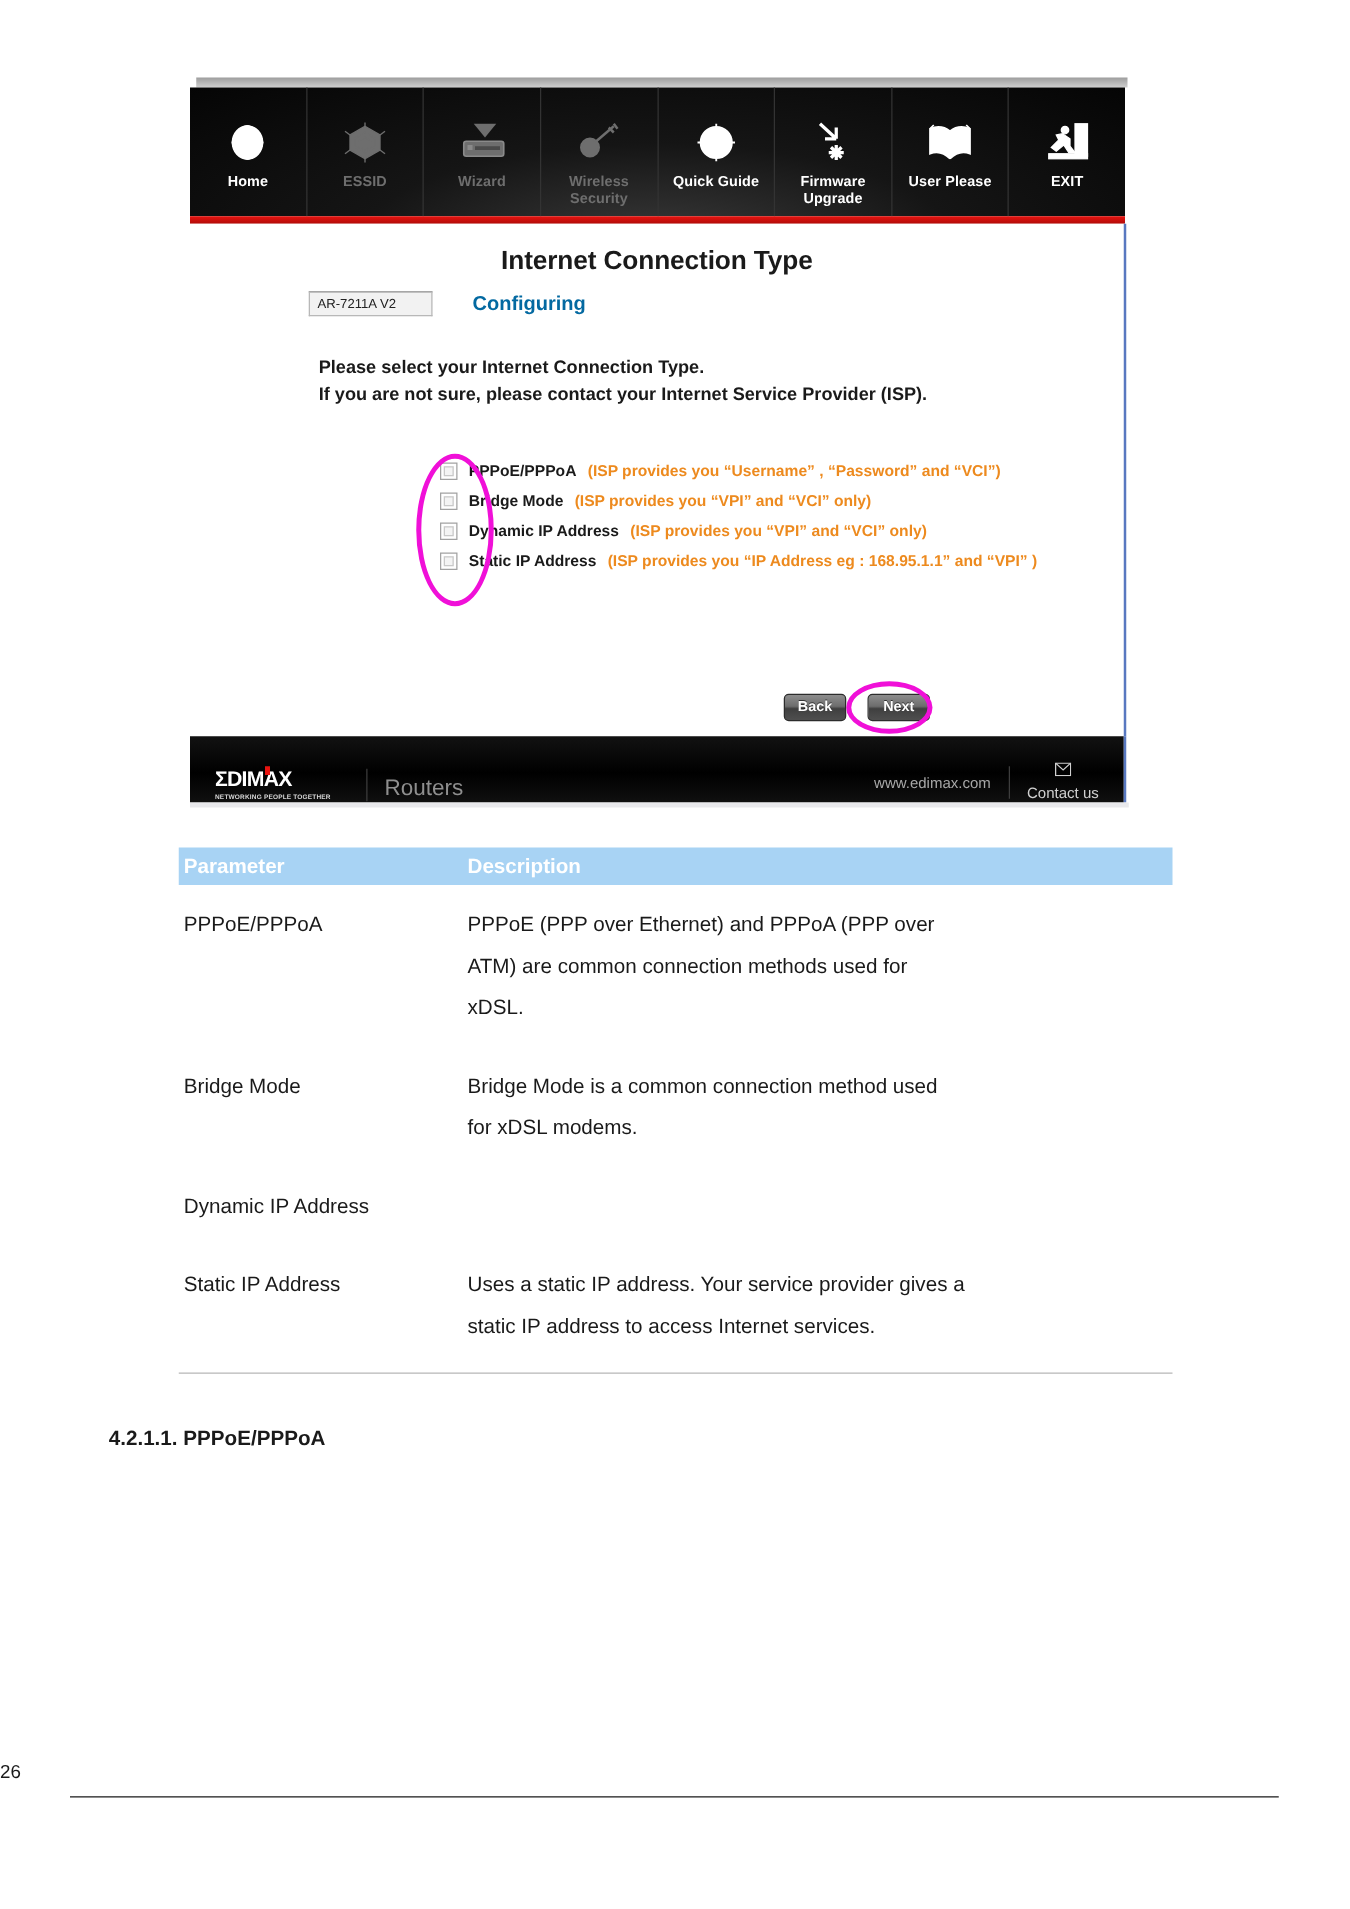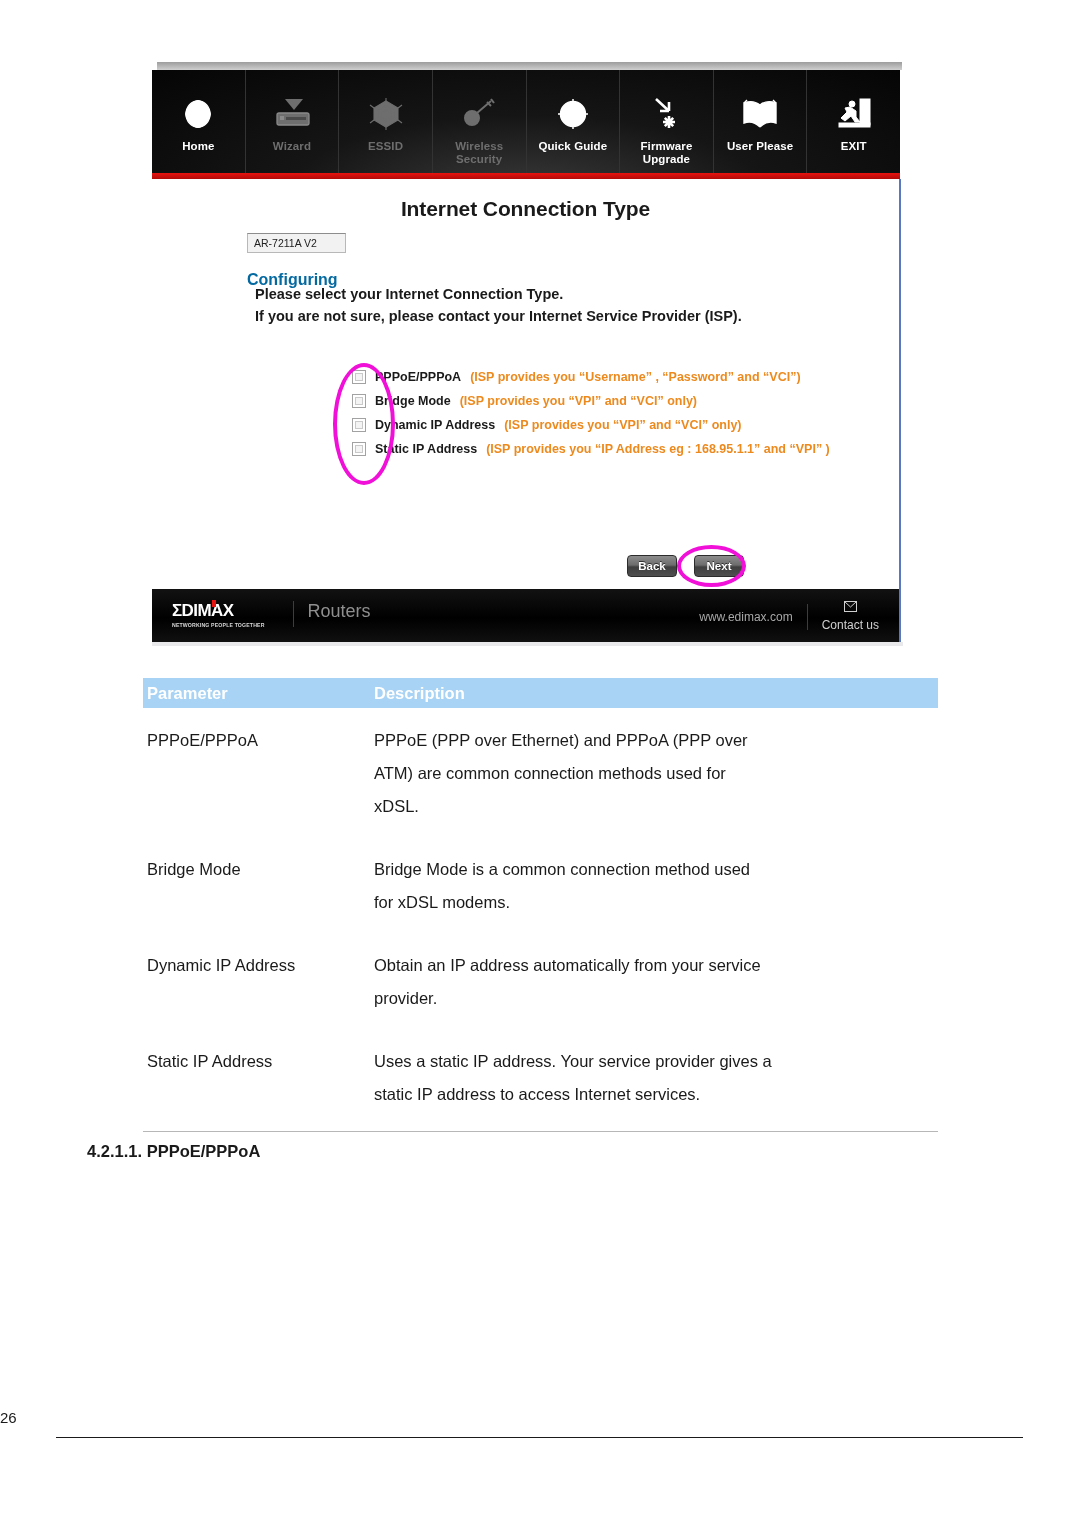--- a/index.html
+++ b/index.html
@@ -87,23 +87,22 @@
     text-align: center;
     font-size: 21px;
     font-weight: bold;
     color: #1a1a1a;
     letter-spacing: -0.1px;
   }
   .model-row {
     position: absolute;
     left: 95px; top: 54px;
     display: flex;
-    align-items: flex-start;
-    gap: 18px;
-    flex-direction: column;
+    align-items: flex-end;
+    gap: 32px;
   }
   .model-box {
     width: 99px;
     height: 20px;
     border: 1px solid #b8b8b8;
     border-top-color: #8d8d8d;
     background: #f2f2f2;
     font-size: 10.5px;
     color: #222;
     display: flex;
@@ -202,22 +201,22 @@
     text-shadow: 0 -1px 0 rgba(0,0,0,0.6);
   }
 
   
   .shot-footer {
     position: absolute;
     left: 0; top: 527px;
     width: 749px; height: 53px;
     background: linear-gradient(to bottom, #121212 0%, #000000 55%, #101010 100%);
     display: flex;
-    align-items: flex-start;
-    padding: 12px 20px;
+    align-items: flex-end;
+    padding: 1px 20px;
     border-right: 2px solid #5878c0;
   }
   .logo-wrap { position: relative; padding-right: 14px; }
   .logo-main {
     font-size: 17px;
     font-weight: bold;
     color: #ffffff;
     letter-spacing: -0.6px;
     font-family: "Liberation Sans", sans-serif;
   }
@@ -339,49 +338,49 @@
         <svg width="34" height="34" viewBox="0 0 34 34" fill="none" stroke="#fff" stroke-width="1.3">
           <ellipse cx="17" cy="17" rx="12" ry="13.2"></ellipse>
           <ellipse cx="17" cy="17" rx="5" ry="13.2"></ellipse>
           <ellipse cx="17" cy="17" rx="9" ry="13.2"></ellipse>
           <line x1="5" y1="17" x2="29" y2="17"></line>
           <ellipse cx="17" cy="17" rx="12" ry="5"></ellipse>
           <ellipse cx="17" cy="17" rx="12" ry="9.5"></ellipse>
         </svg>
       </span>
       <span class="lbl">Home</span>
-    </div>
-
-    <div class="nav-item dim">
-      <span class="ico">
-        <svg width="40" height="34" viewBox="0 0 40 34" fill="none" stroke="#6e6e6e" stroke-width="1.3">
-          <polygon points="13,2 31,2 22,13" fill="#6e6e6e" stroke="none"></polygon>
-          <rect x="5" y="16" width="32" height="12" rx="2" stroke="#8a8a8a"></rect>
-          <rect x="8" y="19" width="4" height="4" fill="#8a8a8a" stroke="none"></rect>
-          <rect x="14" y="20" width="20" height="3" fill="#4a4a4a" stroke="none"></rect>
-        </svg>
-      </span>
-      <span class="lbl">Wizard</span>
     </div>
 
     <div class="nav-item dim">
       <span class="ico">
         <svg width="38" height="34" viewBox="0 0 38 34" fill="none" stroke="#6e6e6e" stroke-width="1.1">
           <polygon points="19,4 31,11 31,23 19,30 7,23 7,11"></polygon>
           <polygon points="19,9 27,13.5 27,20.5 19,25 11,20.5 11,13.5"></polygon>
           <polygon points="19,13 24,15.8 24,20.2 19,23 14,20.2 14,15.8" fill="#6e6e6e"></polygon>
           <line x1="19" y1="4" x2="19" y2="1"></line>
           <line x1="19" y1="30" x2="19" y2="33"></line>
           <line x1="7" y1="11" x2="3" y2="8"></line>
           <line x1="31" y1="11" x2="35" y2="8"></line>
           <line x1="7" y1="23" x2="3" y2="26"></line>
           <line x1="31" y1="23" x2="35" y2="26"></line>
         </svg>
       </span>
       <span class="lbl">ESSID</span>
+    </div>
+
+    <div class="nav-item dim">
+      <span class="ico">
+        <svg width="40" height="34" viewBox="0 0 40 34" fill="none" stroke="#6e6e6e" stroke-width="1.3">
+          <polygon points="13,2 31,2 22,13" fill="#6e6e6e" stroke="none"></polygon>
+          <rect x="5" y="16" width="32" height="12" rx="2" stroke="#8a8a8a"></rect>
+          <rect x="8" y="19" width="4" height="4" fill="#8a8a8a" stroke="none"></rect>
+          <rect x="14" y="20" width="20" height="3" fill="#4a4a4a" stroke="none"></rect>
+        </svg>
+      </span>
+      <span class="lbl">Wizard</span>
     </div>
 
     <div class="nav-item dim">
       <span class="ico">
         <svg width="36" height="32" viewBox="0 0 36 32" fill="none" stroke="#6e6e6e" stroke-width="2">
           <circle cx="11" cy="20" r="7"></circle>
           <line x1="16" y1="15" x2="30" y2="3"></line>
           <line x1="26" y1="4" x2="30" y2="8"></line>
           <line x1="30" y1="1" x2="33" y2="5"></line>
         </svg>
@@ -527,24 +526,20 @@
   <div class="tbl-row">
     <div class="td col-a">Bridge Mode</div>
     <div class="td col-b">
       <span>Bridge Mode is a common connection method used</span><br>
       <span>for xDSL modems.</span>
     </div>
   </div>
 
   <div class="tbl-row">
     <div class="td col-a">Dynamic IP Address</div>
-    <div class="td col-b">
-      <span>Obtain an IP address automatically from your service</span><br>
-      <span>provider.</span>
-    </div>
   </div>
 
   <div class="tbl-row">
     <div class="td col-a">Static IP Address</div>
     <div class="td col-b">
       <span>Uses a static IP address. Your service provider gives a</span><br>
       <span>static IP address to access Internet services.</span>
     </div>
   </div>
 

